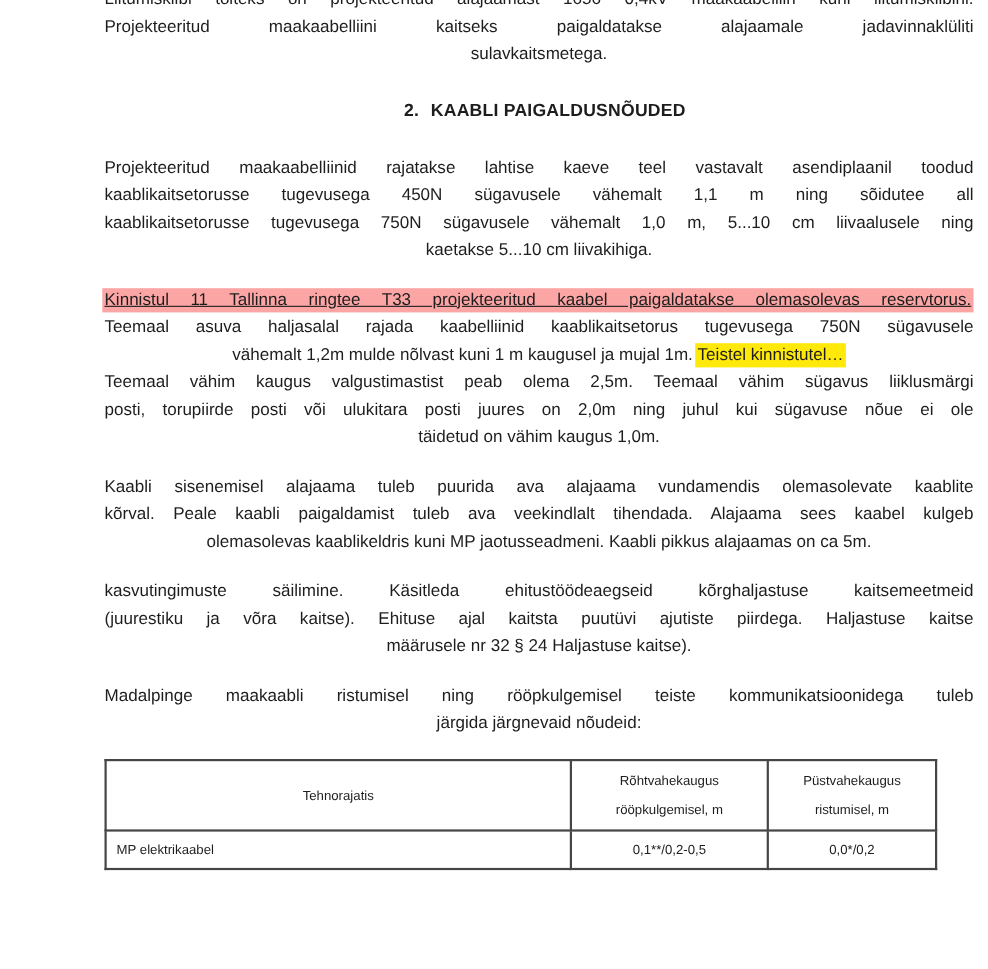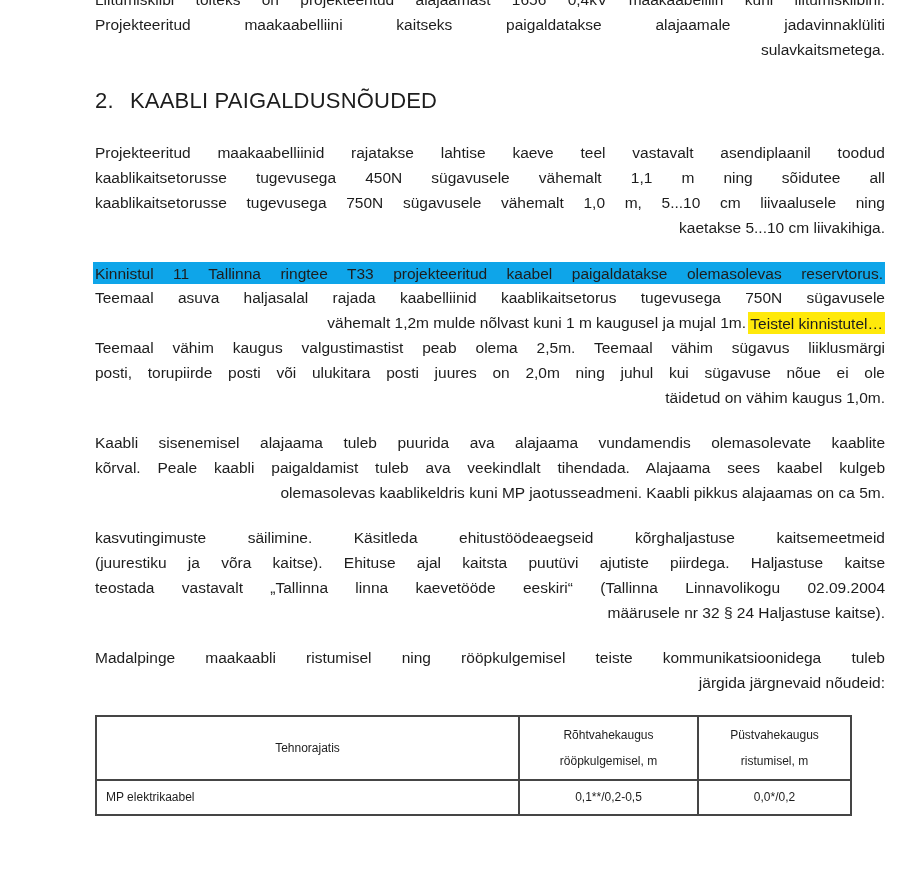--- a/index.html
+++ b/index.html
@@ -25,31 +25,32 @@
     width: 790px;
   }
   .blocks {
     margin-top: -13px;
   }
   .para {
     margin: 0 0 20px 0;
     font-size: 15.5px;
     line-height: 25px;
   }
-  .line { text-align: right; }
+  .line { text-align: center; }
   .line.just {
     text-align: justify;
     text-align-last: justify;
   }
   .heading {
-    font-weight: normal;
-    font-size: 22px;
+    font-weight: bold;
+    font-size: 16px;
     line-height: 25px;
     margin: 26px 0 27px 0;
     letter-spacing: 0.2px;
+    text-align: center;
   }
   .h-num {
     display: inline-block;
     width: 35px;
   }
   .hl {
     padding: 2.5px 2px 3px 2px;
     margin-left: -2px;
   }
   table.req {
@@ -94,36 +95,35 @@
           <div class="line"><span>sulavkaitsmetega.</span></div>
         </div>
         <div class="heading"><span class="h-num">2.</span><span class="h-text">KAABLI PAIGALDUSNÕUDED</span></div>
         <div class="para">
           <div class="line just"><span>Projekteeritud maakaabelliinid rajatakse lahtise kaeve teel vastavalt asendiplaanil toodud</span></div>
           <div class="line just"><span>kaablikaitsetorusse tugevusega 450N sügavusele vähemalt 1,1 m ning sõidutee all</span></div>
           <div class="line just"><span>kaablikaitsetorusse tugevusega 750N sügavusele vähemalt 1,0 m, 5...10 cm liivaalusele ning</span></div>
           <div class="line"><span>kaetakse 5...10 cm liivakihiga.</span></div>
         </div>
         <div class="para">
-          <div class="line just"><span class="hl" style="background: #0ea5e9;">Kinnistul 11 Tallinna ringtee T33 projekteeritud kaabel paigaldatakse olemasolevas reservtorus.</span></div>
+          <div class="line just"><span class="hl" style="background: #fca5a5; text-decoration: underline;">Kinnistul 11 Tallinna ringtee T33 projekteeritud kaabel paigaldatakse olemasolevas reservtorus.</span></div>
           <div class="line just"><span>Teemaal asuva haljasalal rajada kaabelliinid kaablikaitsetorus tugevusega 750N sügavusele</span></div>
           <div class="line"><span>vähemalt 1,2m mulde nõlvast kuni 1 m kaugusel ja mujal 1m. </span><span class="hl" style="background: rgb(255, 233, 10);">Teistel kinnistutel…</span></div>
           <div class="line just"><span>Teemaal vähim kaugus valgustimastist peab olema 2,5m. Teemaal vähim sügavus liiklusmärgi</span></div>
           <div class="line just"><span>posti, torupiirde posti või ulukitara posti juures on 2,0m ning juhul kui sügavuse nõue ei ole</span></div>
           <div class="line"><span>täidetud on vähim kaugus 1,0m.</span></div>
         </div>
         <div class="para">
           <div class="line just"><span>Kaabli sisenemisel alajaama tuleb puurida ava alajaama vundamendis olemasolevate kaablite</span></div>
           <div class="line just"><span>kõrval. Peale kaabli paigaldamist tuleb ava veekindlalt tihendada. Alajaama sees kaabel kulgeb</span></div>
           <div class="line"><span>olemasolevas kaablikeldris kuni MP jaotusseadmeni. Kaabli pikkus alajaamas on ca 5m.</span></div>
         </div>
         <div class="para">
           <div class="line just"><span>kasvutingimuste säilimine. Käsitleda ehitustöödeaegseid kõrghaljastuse kaitsemeetmeid</span></div>
           <div class="line just"><span>(juurestiku ja võra kaitse). Ehituse ajal kaitsta puutüvi ajutiste piirdega. Haljastuse kaitse</span></div>
-          <div class="line just"><span>teostada vastavalt „Tallinna linna kaevetööde eeskiri“ (Tallinna Linnavolikogu 02.09.2004</span></div>
           <div class="line"><span>määrusele nr 32 § 24 Haljastuse kaitse).</span></div>
         </div>
         <div class="para">
           <div class="line just"><span>Madalpinge maakaabli ristumisel ning rööpkulgemisel teiste kommunikatsioonidega tuleb</span></div>
           <div class="line"><span>järgida järgnevaid nõudeid:</span></div>
         </div>
       </div>
 
     <table class="req">
       <colgroup>

